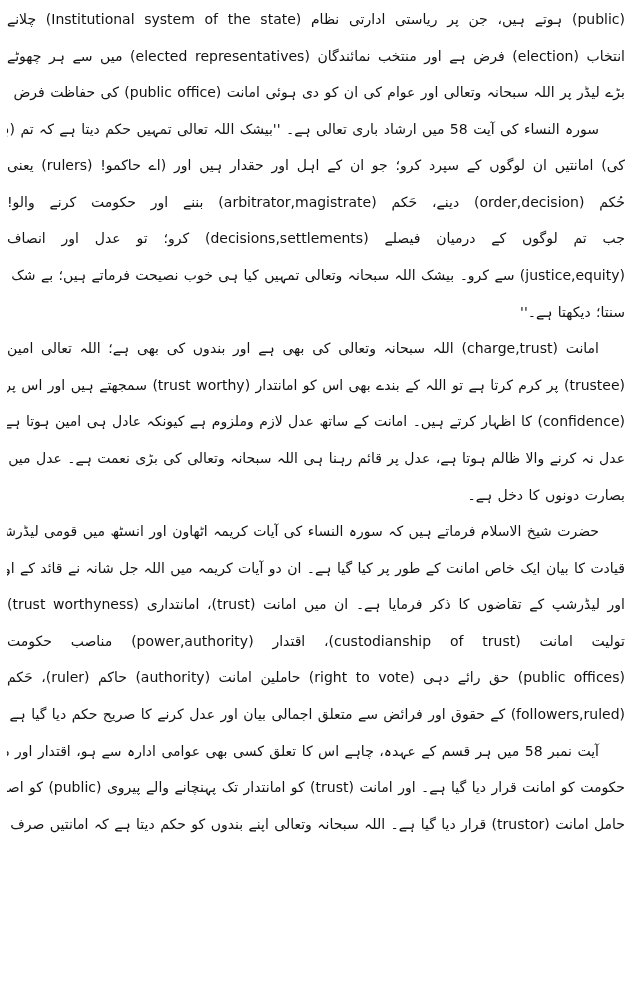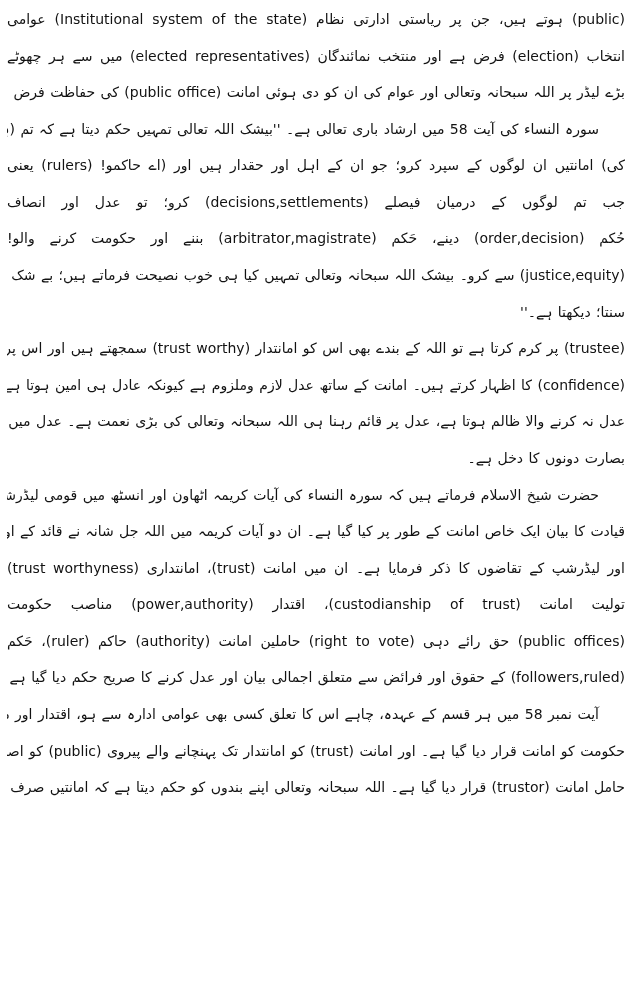--- a/index.html
+++ b/index.html
@@ -40,29 +40,30 @@
   
   .line.end {
     text-align: left;
     text-align-last: right;
   }
 </style>
 </head>
 <body>
 
 <main class="page">
-  <p class="line">(public) ہوتے ہیں، جن پر ریاستی ادارتی نظام (Institutional system of the state) عوامی</p>
+  <p class="line">(public) ہوتے ہیں، جن پر ریاستی ادارتی نظام (Institutional system of the state) چلانے</p>
   <p class="line">انتخاب (election) فرض ہے اور منتخب نمائندگان (elected representatives) میں سے ہر چھوٹے</p>
   <p class="line">بڑے لیڈر پر اللہ سبحانہ وتعالی اور عوام کی ان کو دی ہوئی امانت (public office) کی حفاظت فرض ہے</p>
   <p class="line indent">سورہ النساء کی آیت 58 میں ارشاد باری تعالی ہے۔ ''بیشک اللہ تعالی تمہیں حکم دیتا ہے کہ تم (ہر قسم</p>
   <p class="line">کی) امانتیں ان لوگوں کے سپرد کرو؛ جو ان کے اہل اور حقدار ہیں اور (اے حاکمو! (rulers) یعنی</p>
+  <p class="line">حُکم (order,decision) دینے، حَکم (arbitrator,magistrate) بننے اور حکومت کرنے والو!</p>
   <p class="line">جب تم لوگوں کے درمیان فیصلے (decisions,settlements) کرو؛ تو عدل اور انصاف</p>
-  <p class="line">حُکم (order,decision) دینے، حَکم (arbitrator,magistrate) بننے اور حکومت کرنے والو!</p>
   <p class="line">(justice,equity) سے کرو۔ بیشک اللہ سبحانہ وتعالی تمہیں کیا ہی خوب نصیحت فرماتے ہیں؛ بے شک اللہ تعالی</p>
   <p class="line end">سنتا؛ دیکھتا ہے۔''</p>
+  <p class="line indent">امانت (charge,trust) اللہ سبحانہ وتعالی کی بھی ہے اور بندوں کی بھی ہے؛ اللہ تعالی امین</p>
   <p class="line">(trustee) پر کرم کرتا ہے تو اللہ کے بندے بھی اس کو امانتدار (trust worthy) سمجھتے ہیں اور اس پر اعتماد</p>
   <p class="line">(confidence) کا اظہار کرتے ہیں۔ امانت کے ساتھ عدل لازم وملزوم ہے کیونکہ عادل ہی امین ہوتا ہے اور</p>
   <p class="line">عدل نہ کرنے والا ظالم ہوتا ہے، عدل پر قائم رہنا ہی اللہ سبحانہ وتعالی کی بڑی نعمت ہے۔ عدل میں سماعت اور</p>
   <p class="line end">بصارت دونوں کا دخل ہے۔</p>
   <p class="line indent">حضرت شیخ الاسلام فرماتے ہیں کہ سورہ النساء کی آیات کریمہ اٹھاون اور انسٹھ میں قومی لیڈرشپ اور</p>
   <p class="line">قیادت کا بیان ایک خاص امانت کے طور پر کیا گیا ہے۔ ان دو آیات کریمہ میں اللہ جل شانہ نے قائد کے اوصاف</p>
   <p class="line">اور لیڈرشپ کے تقاضوں کا ذکر فرمایا ہے۔ ان میں امانت (trust)، امانتداری (trust worthyness)</p>
   <p class="line">تولیت امانت (custodianship of trust)، اقتدار (power,authority) مناصب حکومت</p>
   <p class="line">(public offices) حق رائے دہی (right to vote) حاملین امانت (authority) حاکم (ruler)، حَکم</p>
   <p class="line">(followers,ruled) کے حقوق اور فرائض سے متعلق اجمالی بیان اور عدل کرنے کا صریح حکم دیا گیا ہے۔</p>

